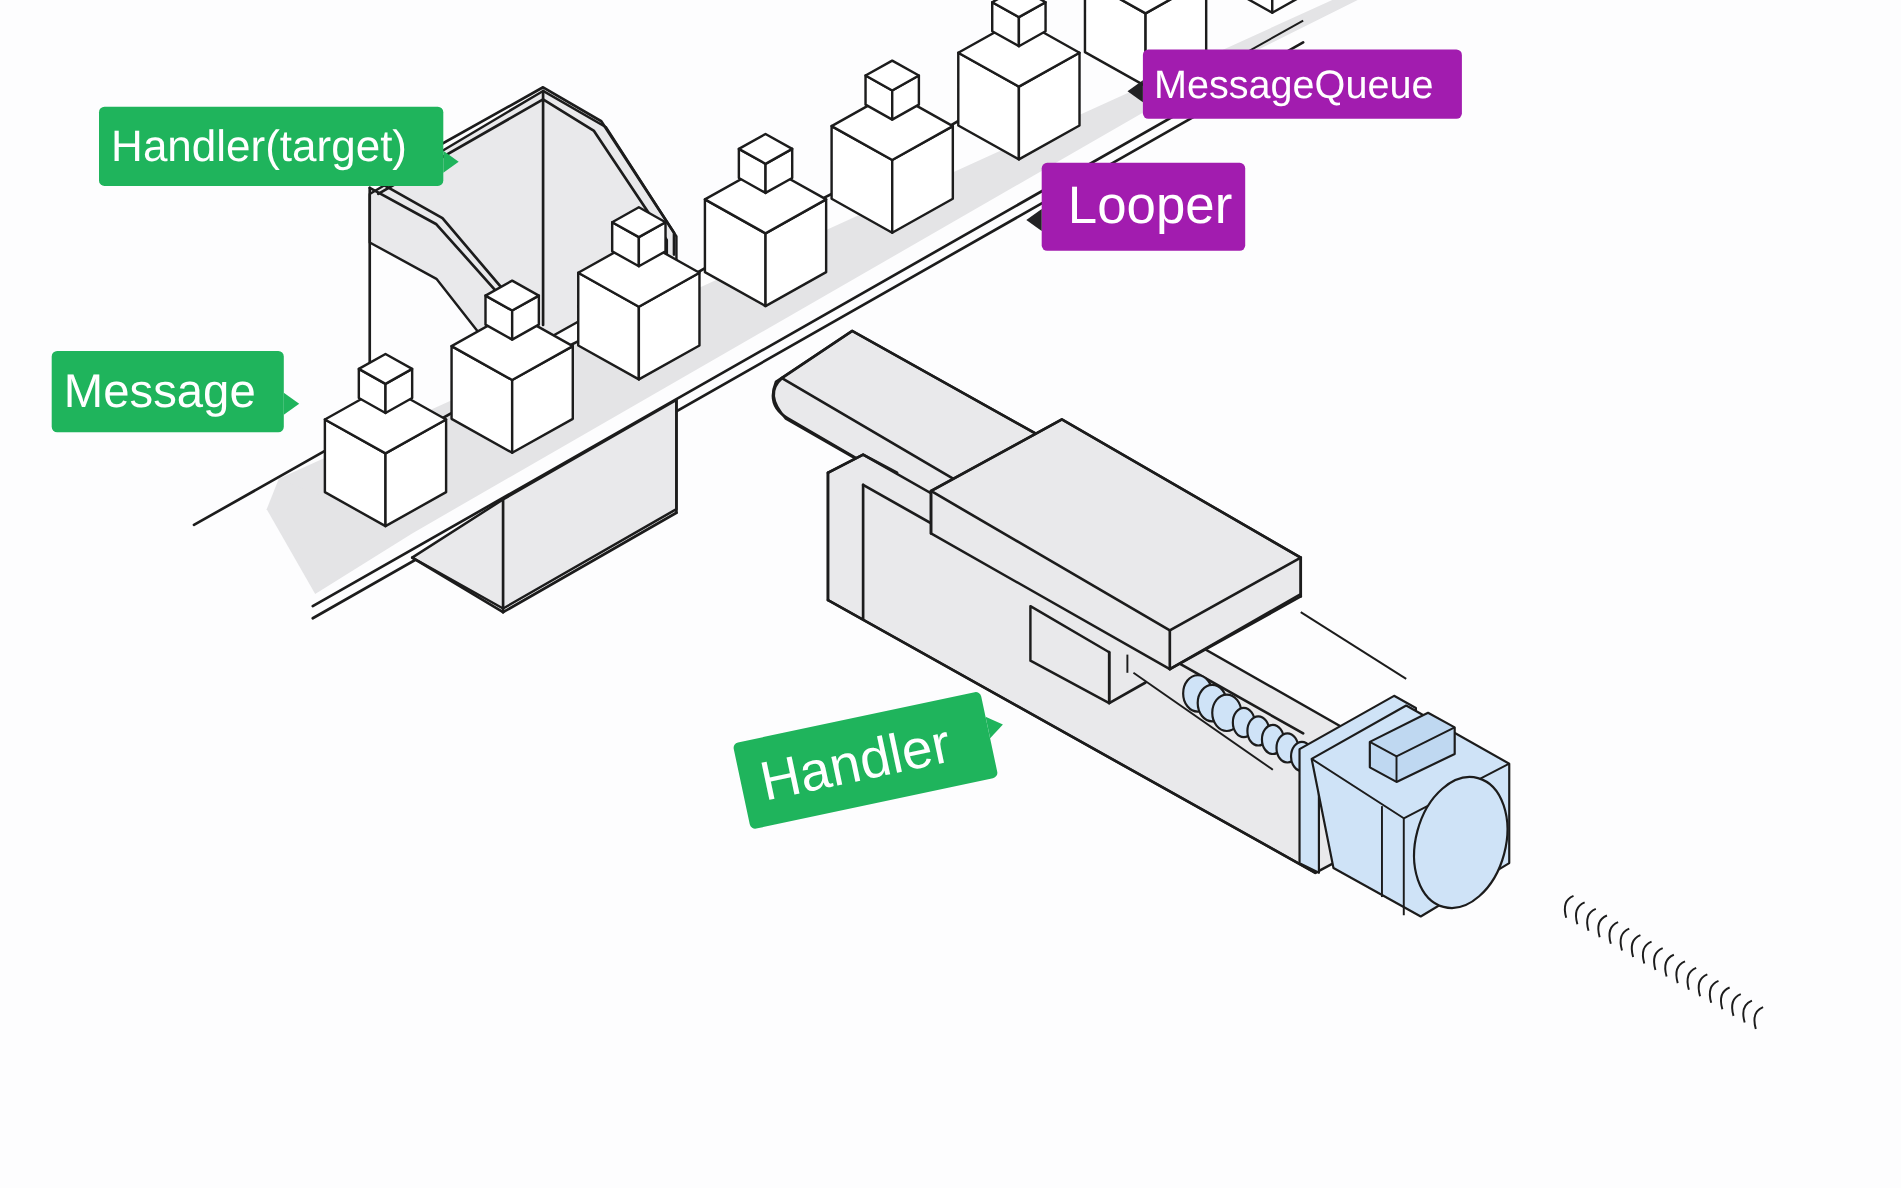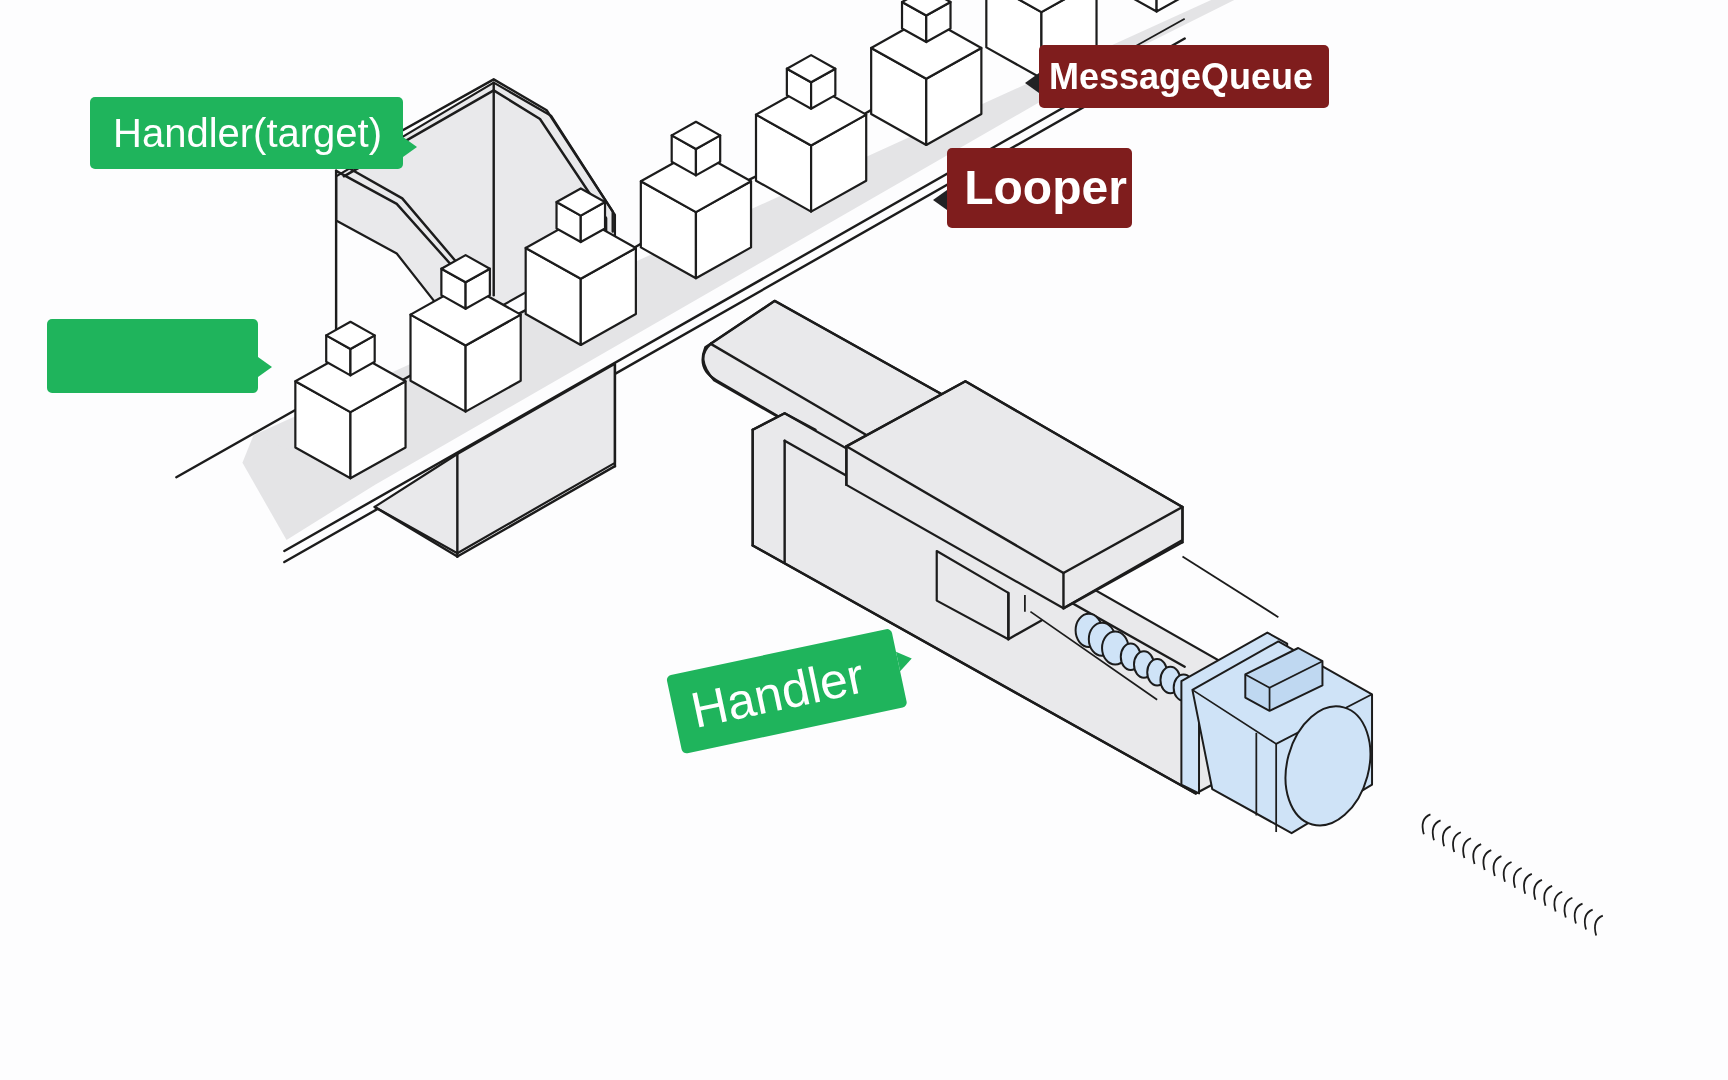--- a/index.html
+++ b/index.html
@@ -12,25 +12,25 @@
   .white { fill: #ffffff; stroke: #1c1c1c; stroke-width: 2; stroke-linejoin: round; }
   .motor { fill: #cfe3f7; stroke: #1c1c1c; stroke-width: 1.8; stroke-linejoin: round; }
   .motor2 { fill: #bfd8f1; stroke: #1c1c1c; stroke-width: 1.8; stroke-linejoin: round; }
   .label {
     position: absolute; color: #ffffff;
     font-family: "Liberation Sans", "DejaVu Sans", sans-serif;
     border-radius: 5px; white-space: nowrap; line-height: 1;
     display: flex; align-items: center; box-sizing: border-box;
   }
   .label.green { background: #1fb45c; }
-  .label.dark { background: #7f1d1d; font-weight: bold; }
+  .label.dark { background: #a21caf; }
   .label .tail { position: absolute; width: 0; height: 0; }
   .label.green .tail.right { border-top: 10px solid transparent; border-bottom: 10px solid transparent; border-left: 14px solid #1fb45c; }
   .label.dark .tail.left { border-top: 10px solid transparent; border-bottom: 10px solid transparent; border-right: 14px solid #222224; }
-  #lbl-handler-target { left: 90px; top: 97px; width: 313px; height: 72px; font-size: 40px; padding-left: 23px; }
+  #lbl-handler-target { left: 90px; top: 97px; width: 313px; height: 72px; font-size: 40px; padding-left: 11px; }
   #lbl-handler-target .tail { right: -14px; top: 40px; }
   #lbl-message { left: 47px; top: 319px; width: 211px; height: 74px; font-size: 43px; padding-left: 11px; }
   #lbl-message .tail { right: -14px; top: 38px; }
   #lbl-mq { left: 1039px; top: 45px; width: 290px; height: 63px; font-size: 36px; padding-left: 10px; }
   #lbl-mq .tail { left: -14px; top: 28px; }
   #lbl-looper { left: 947px; top: 148px; width: 185px; height: 80px; font-size: 48px; padding-left: 12px; justify-content: center; }
   #lbl-looper .tail { left: -14px; top: 42px; }
   #lbl-handler { left: 666px; top: 676px; width: 230px; height: 80px; font-size: 50px; padding-left: 18px; transform: rotate(-12deg); transform-origin: left top; }
   #lbl-handler .tail { right: -14px; top: 24px; }
 </style>
@@ -239,20 +239,21 @@
       <path d="M1445.2,825.4 Q1435.2,829.4 1439.2,843.4" class="thin"></path>
       <path d="M1454.4,830.8 Q1444.4,834.8 1448.4,848.8" class="thin"></path>
     </g>
 </svg>
 
 <div class="label green" id="lbl-handler-target">
   <span>Handler(target)</span>
   <span class="tail right"></span>
 </div>
 <div class="label green" id="lbl-message">
+  <span>Message</span>
   <span class="tail right"></span>
 </div>
 <div class="label dark" id="lbl-mq">
   <span>MessageQueue</span>
   <span class="tail left"></span>
 </div>
 <div class="label dark" id="lbl-looper">
   <span>Looper</span>
   <span class="tail left"></span>
 </div>

